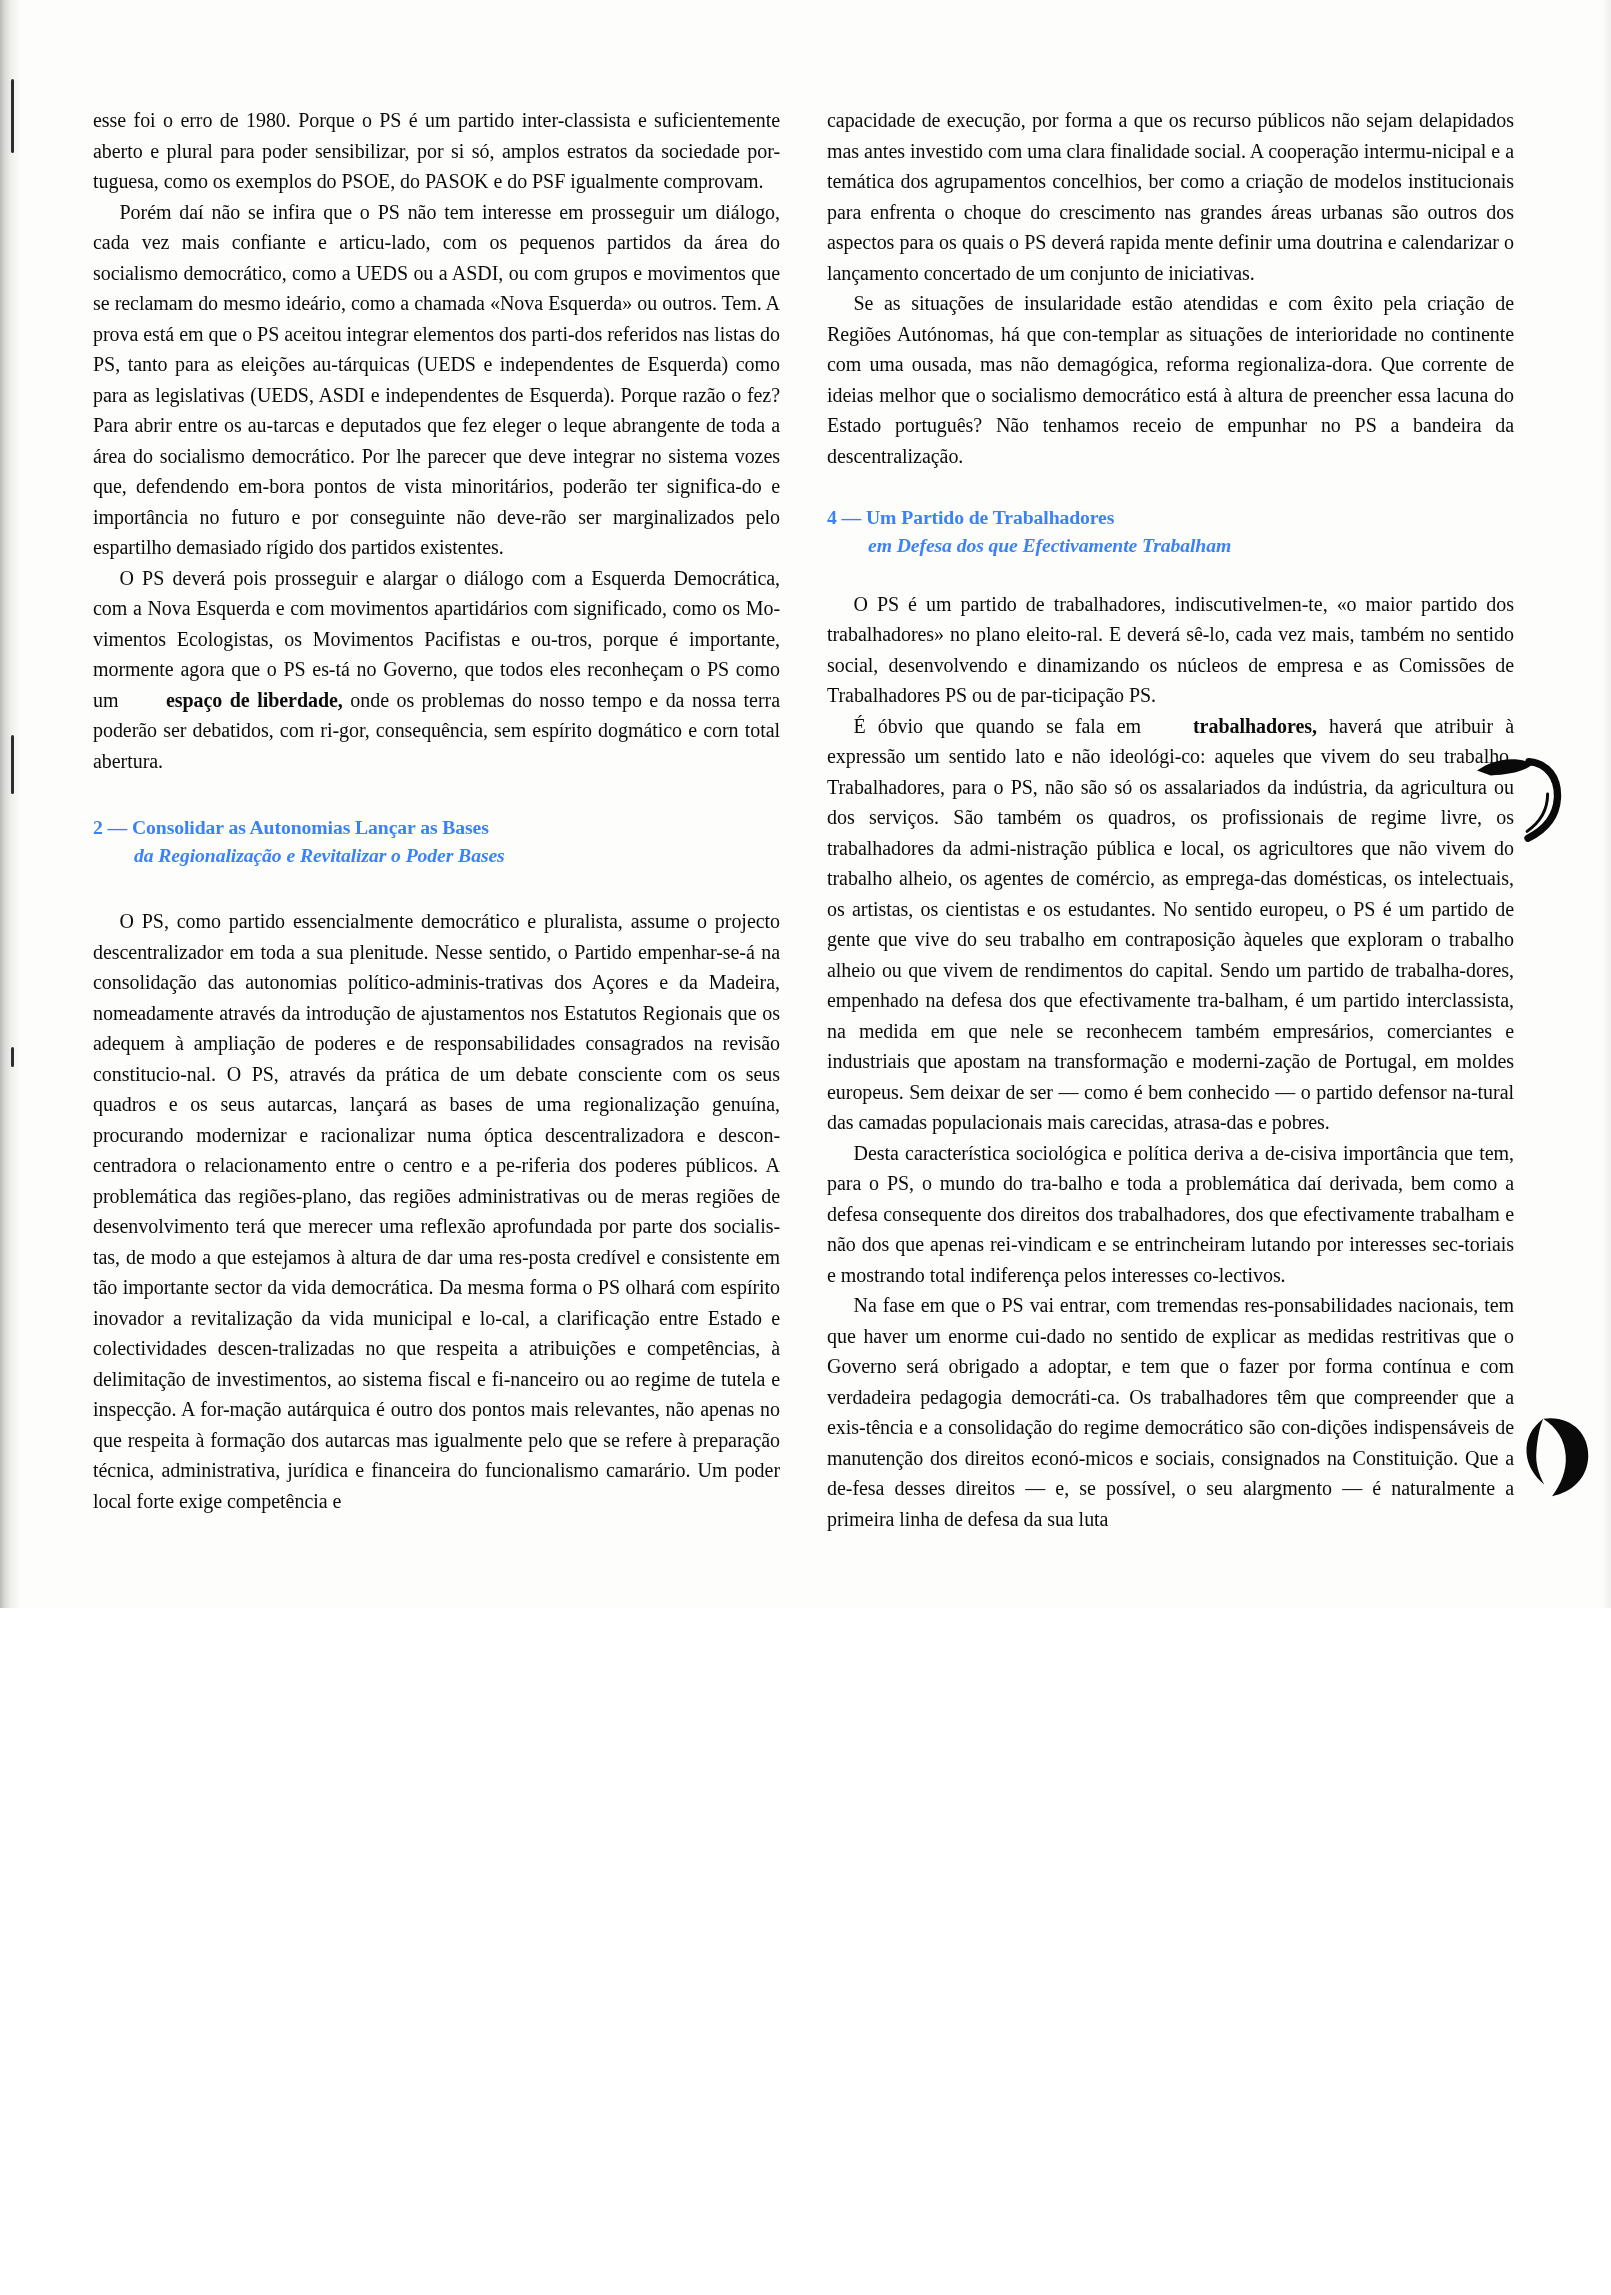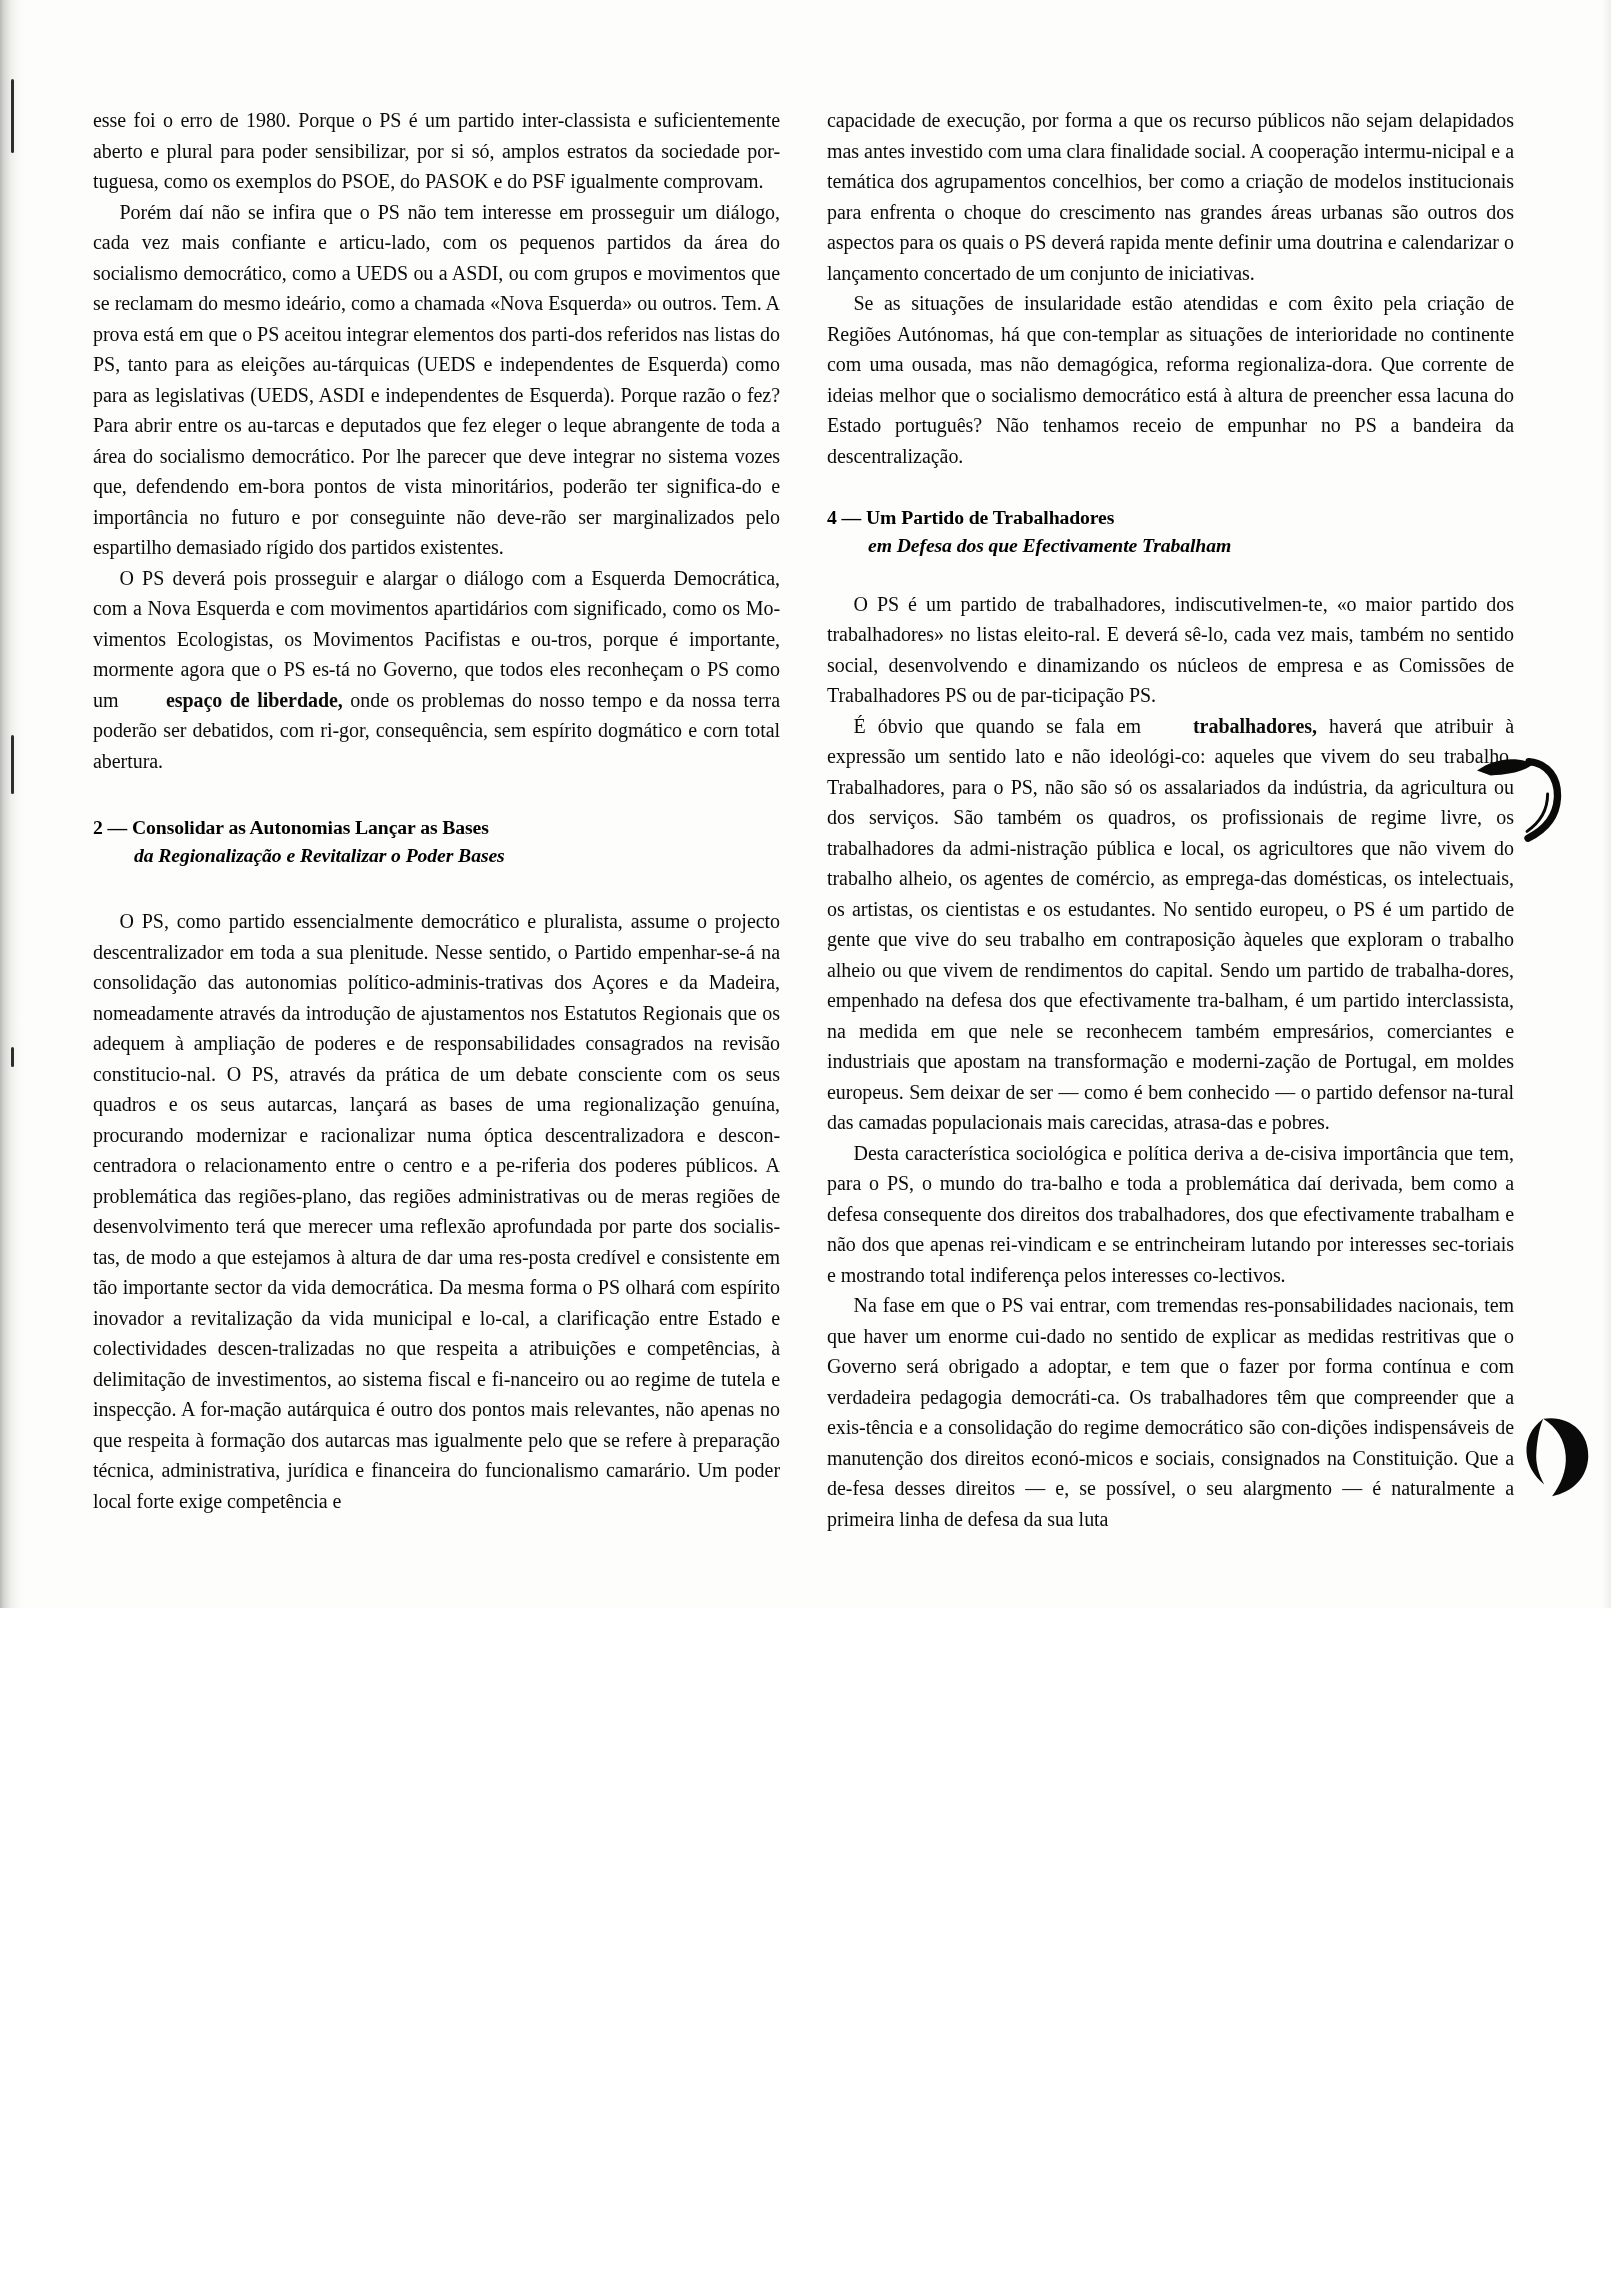--- a/index.html
+++ b/index.html
@@ -71,21 +71,21 @@
   p.para.no-indent { text-indent: 0; }
 
   p.para b { font-weight: bold; margin-left: 40px; }
 
   
   .section-heading {
     margin: 0;
     font-size: 19.7px;
     line-height: 28px;
     font-weight: bold;
-    color: #000000;
+    color: #3b82f6;
     letter-spacing: -0.1px;
   }
   .heading-line2 { padding-left: 41px; font-style: italic; }
 
   .space-before-heading { height: 37px; }
   .space-after-heading  { height: 37px; }
   .space-before-heading-r { height: 32px; }
   .space-after-heading-r  { height: 29.5px; }
 
   
@@ -144,21 +144,21 @@
 
       <p class="para">Se as situações de insularidade estão atendidas e com êxito pela criação de Regiões Autónomas, há que con-templar as situações de interioridade no continente com uma ousada, mas não demagógica, reforma regionaliza-dora. Que corrente de ideias melhor que o socialismo democrático está à altura de preencher essa lacuna do Estado português? Não tenhamos receio de empunhar no PS a bandeira da descentralização.</p>
 
       <div class="space-before-heading-r"></div>
 
       <h2 class="section-heading">4 — Um Partido de Trabalhadores</h2>
       <h2 class="section-heading heading-line2">em Defesa dos que Efectivamente Trabalham</h2>
 
       <div class="space-after-heading-r"></div>
 
-      <p class="para">O PS é um partido de trabalhadores, indiscutivelmen-te, «o maior partido dos trabalhadores» no listas eleito-ral. E deverá sê-lo, cada vez mais, também no sentido social, desenvolvendo e dinamizando os núcleos de empresa e as Comissões de Trabalhadores PS ou de par-ticipação PS.</p>
+      <p class="para">O PS é um partido de trabalhadores, indiscutivelmen-te, «o maior partido dos trabalhadores» no plano eleito-ral. E deverá sê-lo, cada vez mais, também no sentido social, desenvolvendo e dinamizando os núcleos de empresa e as Comissões de Trabalhadores PS ou de par-ticipação PS.</p>
 
       <p class="para"><span>É óbvio que quando se fala em </span><b>trabalhadores,</b><span> haverá que atribuir à expressão um sentido lato e não ideológi-co: aqueles que vivem do seu trabalho. Trabalhadores, para o PS, não são só os assalariados da indústria, da agricultura ou dos serviços. São também os quadros, os profissionais de regime livre, os trabalhadores da admi-nistração pública e local, os agricultores que não vivem do trabalho alheio, os agentes de comércio, as emprega-das domésticas, os intelectuais, os artistas, os cientistas e os estudantes. No sentido europeu, o PS é um partido de gente que vive do seu trabalho em contraposição àqueles que exploram o trabalho alheio ou que vivem de rendimentos do capital. Sendo um partido de trabalha-dores, empenhado na defesa dos que efectivamente tra-balham, é um partido interclassista, na medida em que nele se reconhecem também empresários, comerciantes e industriais que apostam na transformação e moderni-zação de Portugal, em moldes europeus. Sem deixar de ser — como é bem conhecido — o partido defensor na-tural das camadas populacionais mais carecidas, atrasa-das e pobres.</span></p>
 
       <p class="para">Desta característica sociológica e política deriva a de-cisiva importância que tem, para o PS, o mundo do tra-balho e toda a problemática daí derivada, bem como a defesa consequente dos direitos dos trabalhadores, dos que efectivamente trabalham e não dos que apenas rei-vindicam e se entrincheiram lutando por interesses sec-toriais e mostrando total indiferença pelos interesses co-lectivos.</p>
 
       <p class="para">Na fase em que o PS vai entrar, com tremendas res-ponsabilidades nacionais, tem que haver um enorme cui-dado no sentido de explicar as medidas restritivas que o Governo será obrigado a adoptar, e tem que o fazer por forma contínua e com verdadeira pedagogia democráti-ca. Os trabalhadores têm que compreender que a exis-tência e a consolidação do regime democrático são con-dições indispensáveis de manutenção dos direitos econó-micos e sociais, consignados na Constituição. Que a de-fesa desses direitos — e, se possível, o seu alargmento — é naturalmente a primeira linha de defesa da sua luta</p>
     </div>
   </div>
 
   <div class="page-number">12</div>

